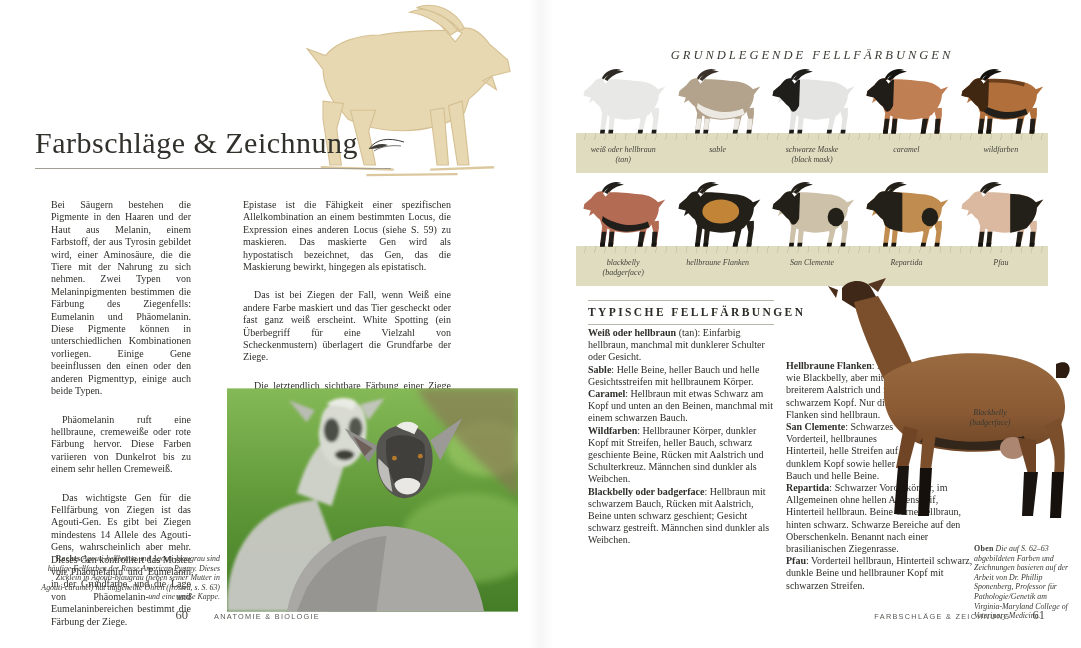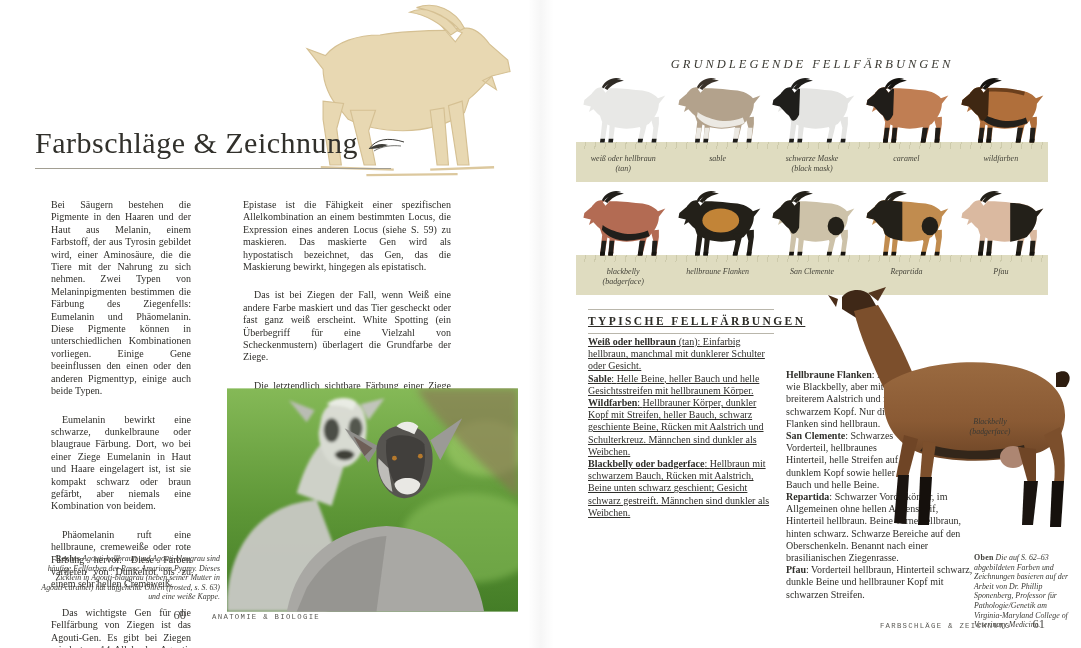--- a/index.html
+++ b/index.html
@@ -7,21 +7,21 @@
        font-family:"Liberation Serif","DejaVu Serif",serif;color:#2f2e2a;}
   .abs{position:absolute;}
   
   .page-title{font-size:30px;letter-spacing:.5px;color:#31302b;white-space:nowrap;display:flex;align-items:baseline;gap:10px;}
   .title-rule{height:1px;background:#a29e92;}
   .textcol .para{margin:16px;font-size:10px;line-height:12.4px;text-align:justify;}
   .textcol .para.ind{text-indent:11px;}
   .caption{font-size:7.9px;line-height:9.6px;font-style:italic;color:#3a3934;margin:0;}
   .caption b{font-style:normal;font-weight:bold;letter-spacing:.3px;}
   .footer{display:flex;align-items:baseline;font-size:12.5px;color:#4c4b47;}
-  .footer .sec{font-family:Liberation Mono, monospace;font-size:7.3px;letter-spacing:1.3px;color:#5a5954;}
+  .footer .sec{font-family:Liberation Sans, sans-serif;font-size:7.3px;letter-spacing:1.3px;color:#5a5954;}
   .footer.left .sec{margin-left:26px;}
   .footer.right{justify-content:flex-end;}
   .footer.right .sec{margin-right:22px;}
   .gutter{left:528px;top:0;width:26px;height:648px;
           background:linear-gradient(90deg,rgba(0,0,0,0),rgba(0,0,0,.035),rgba(0,0,0,0));pointer-events:none;}
   
   .panel-header{font-style:italic;font-size:12.5px;letter-spacing:3px;color:#3b3a33;text-align:center;white-space:nowrap;}
   .goat-row{display:flex;width:472px;position:relative;z-index:2;}
   .goat-cell{flex:1;display:flex;justify-content:center;align-items:flex-end;margin-bottom:-7px;}
   .grass-band{width:472px;height:40px;background:#dfdcc0;position:relative;display:flex;}
@@ -60,21 +60,20 @@
     <svg width="38" height="18" viewBox="0 0 38 18">
       <path d="M1,14 C8,4 20,2 36,7" stroke="#3e3d38" fill="none" stroke-width="1"></path>
       <path d="M1,14 C7,9 14,8 20,10 C13,13 6,14 1,14 Z" fill="#3e3d38"></path>
       <path d="M6,16 C14,11 24,10 33,11" stroke="#3e3d38" fill="none" stroke-width="0.7"></path>
     </svg>
   </div>
   <div class="abs title-rule" style="left:35px;top:168px;width:356px;"></div>
 
   <div class="abs textcol" style="left:35px;top:183px;width:172px;">
       <p class="para">Bei Säugern bestehen die Pigmente in den Haaren und der Haut aus Melanin, einem Farbstoff, der aus Tyrosin gebildet wird, einer Aminosäure, die die Tiere mit der Nahrung zu sich nehmen. Zwei Typen von Melaninpigmenten bestimmen die Färbung des Ziegenfells: Eumelanin und Phäomelanin. Diese Pigmente können in unterschiedlichen Kombinationen vorliegen. Einige Gene beeinflussen den einen oder den anderen Pigmenttyp, einige auch beide Typen.</p>
-      <p class="para ind">Eumelanin bewirkt eine schwarze, dunkelbraune oder blaugraue Färbung. Dort, wo bei einer Ziege Eumelanin in Haut und Haare eingelagert ist, ist sie kompakt schwarz oder braun gefärbt, aber niemals eine Kombination von beidem.</p>
       <p class="para ind">Phäomelanin ruft eine hellbraune, cremeweiße oder rote Färbung hervor. Diese Farben variieren von Dunkelrot bis zu einem sehr hellen Cremeweiß.</p>
       <p class="para ind">Das wichtigste Gen für die Fellfärbung von Ziegen ist das Agouti-Gen. Es gibt bei Ziegen mindestens 14 Allele des Agouti-Gens, wahrscheinlich aber mehr. Dieses Gen kontrolliert das Muster von Phäomelanin und Eumelanin in der Grundfarbe, und die Lage von Phäomelanin- und Eumelaninbereichen bestimmt die Färbung der Ziege.</p>
     </div>
   <div class="abs textcol" style="left:227px;top:183px;width:240px;">
       <p class="para">Epistase ist die Fähigkeit einer spezifischen Allelkombination an einem bestimmten Locus, die Expression eines anderen Locus (siehe S. 59) zu maskieren. Das maskierte Gen wird als hypostatisch bezeichnet, das Gen, das die Maskierung bewirkt, hingegen als epistatisch.</p>
       <p class="para ind">Das ist bei Ziegen der Fall, wenn Weiß eine andere Farbe maskiert und das Tier gescheckt oder fast ganz weiß erscheint. White Spotting (ein Überbegriff für eine Vielzahl von Scheckenmustern) überlagert die Grundfarbe der Ziege.</p>
       <p class="para ind">Die letztendlich sichtbare Färbung einer Ziege geht auf die Interaktion von Eumelanin, Phäomelanin und White Spotting zurück. Gemeinsam bilden sie eine breite Palette von Färbungen und Zeichnungen. Einige dieser Zeichnungen sind dominant, andere rezessiv und manche sind bislang noch nicht genauer untersucht worden.</p>
     </div>
 
   <svg class="abs" style="left:227px;top:388px;" width="291" height="224" viewBox="0 0 292 224">
@@ -129,21 +128,21 @@
   </p>
 
   <div class="abs footer left" style="left:20px;top:608px;width:300px;justify-content:flex-end;">
     <span>60</span>
     <span class="sec">ANATOMIE &amp; BIOLOGIE</span>
   </div>
 </div>
 
 <div class="abs gutter"></div>
 
-<div class="abs" style="left:540px;top:9px;width:541px;height:477px;">
+<div class="abs" style="left:540px;top:0;width:541px;height:477px;">
 
   <div class="abs panel-header" style="left:36px;top:48px;width:472px;">GRUNDLEGENDE FELLFÄRBUNGEN</div>
 
   <div class="abs" style="left:36px;top:68px;width:472px;">
     <div class="goat-row">
         <div class="goat-cell">
           <svg width="92" height="72" viewBox="0 0 100 76">
     <path d="M26,10 C22,10 19,13 16,17 L8,24 L7,29 L15,31 C18,34 21,38 25,41 L27,47 C33,52 44,55 54,55 C63,55 72,53 78,50 L82,45 C86,41 89,34 89,28 L96,19 L88,22 C83,16 74,13 64,13 C52,11 40,11 34,11 C31,10 28,10 26,10 Z M28,12 L38,8 L31,16 Z M15,31 L13,37 L19,33 Z" fill="#e8e8e6"></path>
     <path d="M28,42 L25,70 L30,70 L34,44 Z M36,45 L34,70 L39,70 L42,46 Z M66,46 L69,55 L66,70 L71,70 L75,54 L77,46 Z M80,43 L83,54 L81,70 L86,70 L89,50 L89,42 Z" fill="#e8e8e6"></path>
 
@@ -296,27 +295,28 @@
         </div>
         <div class="goat-label">
           <div>Repartida</div>
         </div>
         <div class="goat-label">
           <div>Pfau</div>
         </div>
       </div>
   </div>
 
-  <div class="abs" style="left:48px;top:300px;width:186px;text-decoration:underline;">
+  <div class="abs" style="left:48px;top:300px;width:186px;">
     <div class="hrule"></div>
     <h3 class="section-head">TYPISCHE FELLFÄRBUNGEN</h3>
     <div class="hrule"></div>
     <div class="entries">
         <p class="entry"><b>Weiß oder hellbraun</b><span> (tan): </span><span>Einfarbig hellbraun, manchmal mit dunklerer Schulter oder Gesicht.</span></p>
         <p class="entry"><b>Sable</b><span>: </span><span>Helle Beine, heller Bauch und helle Gesichtsstreifen mit hellbraunem Körper.</span></p>
+        <p class="entry"><b>Caramel</b><span>: </span><span>Hellbraun mit etwas Schwarz am Kopf und unten an den Beinen, manchmal mit einem schwarzen Bauch.</span></p>
         <p class="entry"><b>Wildfarben</b><span>: </span><span>Hellbrauner Körper, dunkler Kopf mit Streifen, heller Bauch, schwarz geschiente Beine, Rücken mit Aalstrich und Schulterkreuz. Männchen sind dunkler als Weibchen.</span></p>
         <p class="entry"><b>Blackbelly oder badgerface</b><span>: </span><span>Hellbraun mit schwarzem Bauch, Rücken mit Aalstrich, Beine unten schwarz geschient; Gesicht schwarz gestreift. Männchen sind dunkler als Weibchen.</span></p>
       </div>
   </div>
 
   <div class="abs entries" style="left:246px;top:358px;width:188px;">
     <div class="wrap-spacer"></div>
   <p class="entry"><b>Hellbraune Flanken</b><span>: </span><span>Ähnlich wie Blackbelly, aber mit breiterem Aalstrich und fast schwarzem Kopf. Nur die Flanken sind hellbraun.</span></p>
       <p class="entry"><b>San Clemente</b><span>: </span><span>Schwarzes Vorderteil, hellbraunes Hinterteil, helle Streifen auf dunklem Kopf sowie heller Bauch und helle Beine.</span></p>
       <p class="entry"><b>Repartida</b><span>: </span><span>Schwarzer Vorderkörper, im Allgemeinen ohne hellen Augenstreif, Hinterteil hellbraun. Beine vorne hellbraun, hinten schwarz. Schwarze Bereiche auf den Oberschenkeln. Benannt nach einer brasilianischen Ziegenrasse.</span></p>

